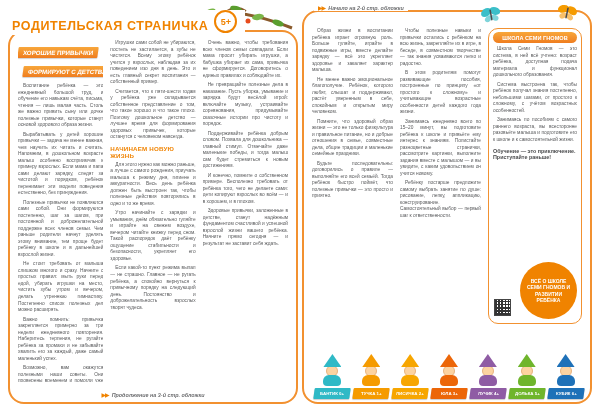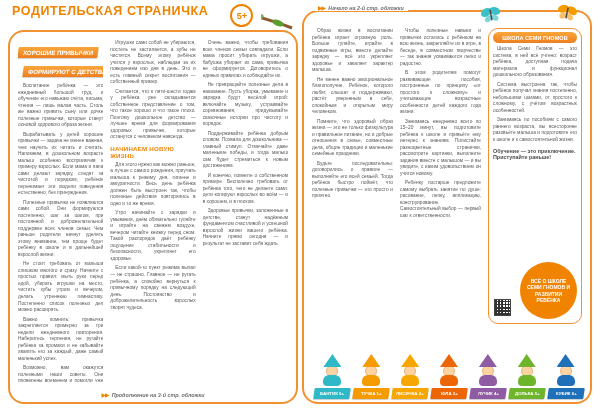--- a/index.html
+++ b/index.html
@@ -8,21 +8,21 @@
     font-family:"Liberation Sans", sans-serif; overflow:hidden;
   }
   
   .page-left  { position:absolute; left:8px;  top:4px; width:290px; height:400px; }
   .page-right { position:absolute; left:302px; top:4px; width:290px; height:400px; }
   .pborder { position:absolute; border:2px solid #f29130; border-radius:16px; }
   .pborder.left  { left:0; top:26px; right:0; bottom:0; }
   .pborder.right { left:0; top:6px;  right:0; bottom:0; }
 
   
-  .title-row { position:absolute; left:2px; top:0; display:flex; align-items:flex-start; gap:22px;
+  .title-row { position:absolute; left:2px; top:6px; display:flex; align-items:flex-end; gap:6px;
                background:#fff; padding:0 8px 2px 2px; z-index:3; }
   .page-title { font-size:12.5px; font-weight:bold; color:#f08300; letter-spacing:0.6px; white-space:nowrap; }
   .age-badge { width:19px; height:19px; border:2.5px solid #f08300; border-radius:50%; color:#f08300;
                font-weight:bold; font-size:9px; display:flex; align-items:center; justify-content:center; background:#fff; }
   .branch { position:absolute; right:4px; top:0; width:104px; height:36px; z-index:2; }
 
   
   .cols-left  { position:absolute; left:10px; right:10px; top:36px; bottom:22px; display:flex; gap:7px; z-index:1; }
   .cols-right { position:absolute; left:10px; right:10px; top:24px; height:296px; display:flex; gap:7px; z-index:1; }
   .col { flex:1; overflow:hidden; min-width:0; }

